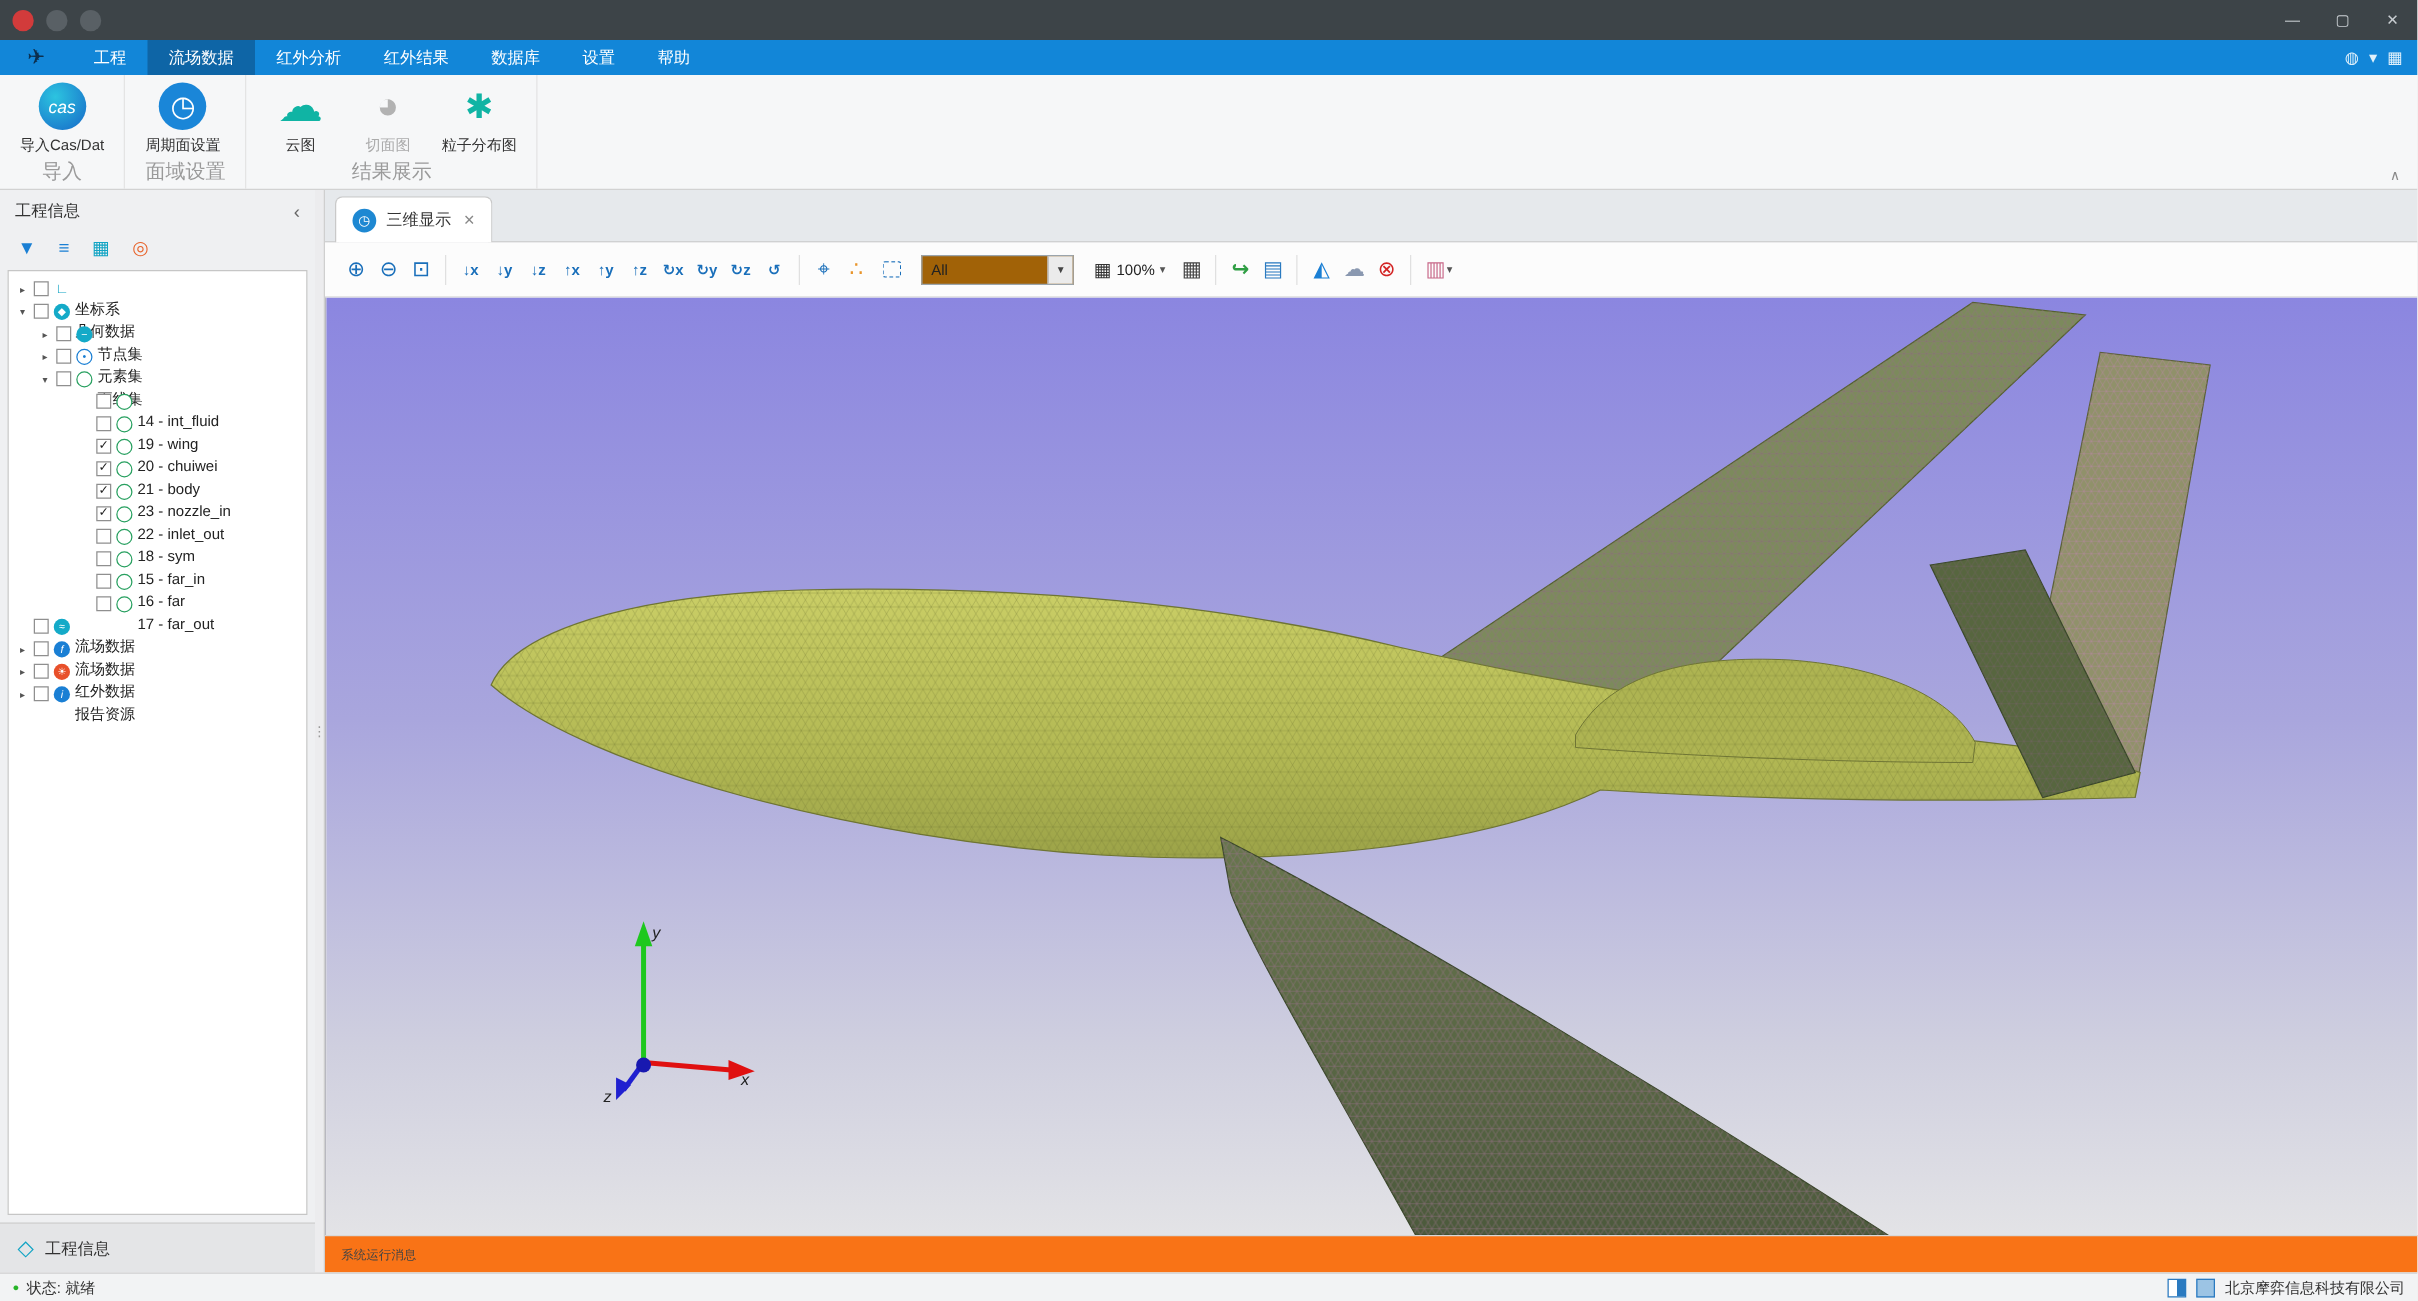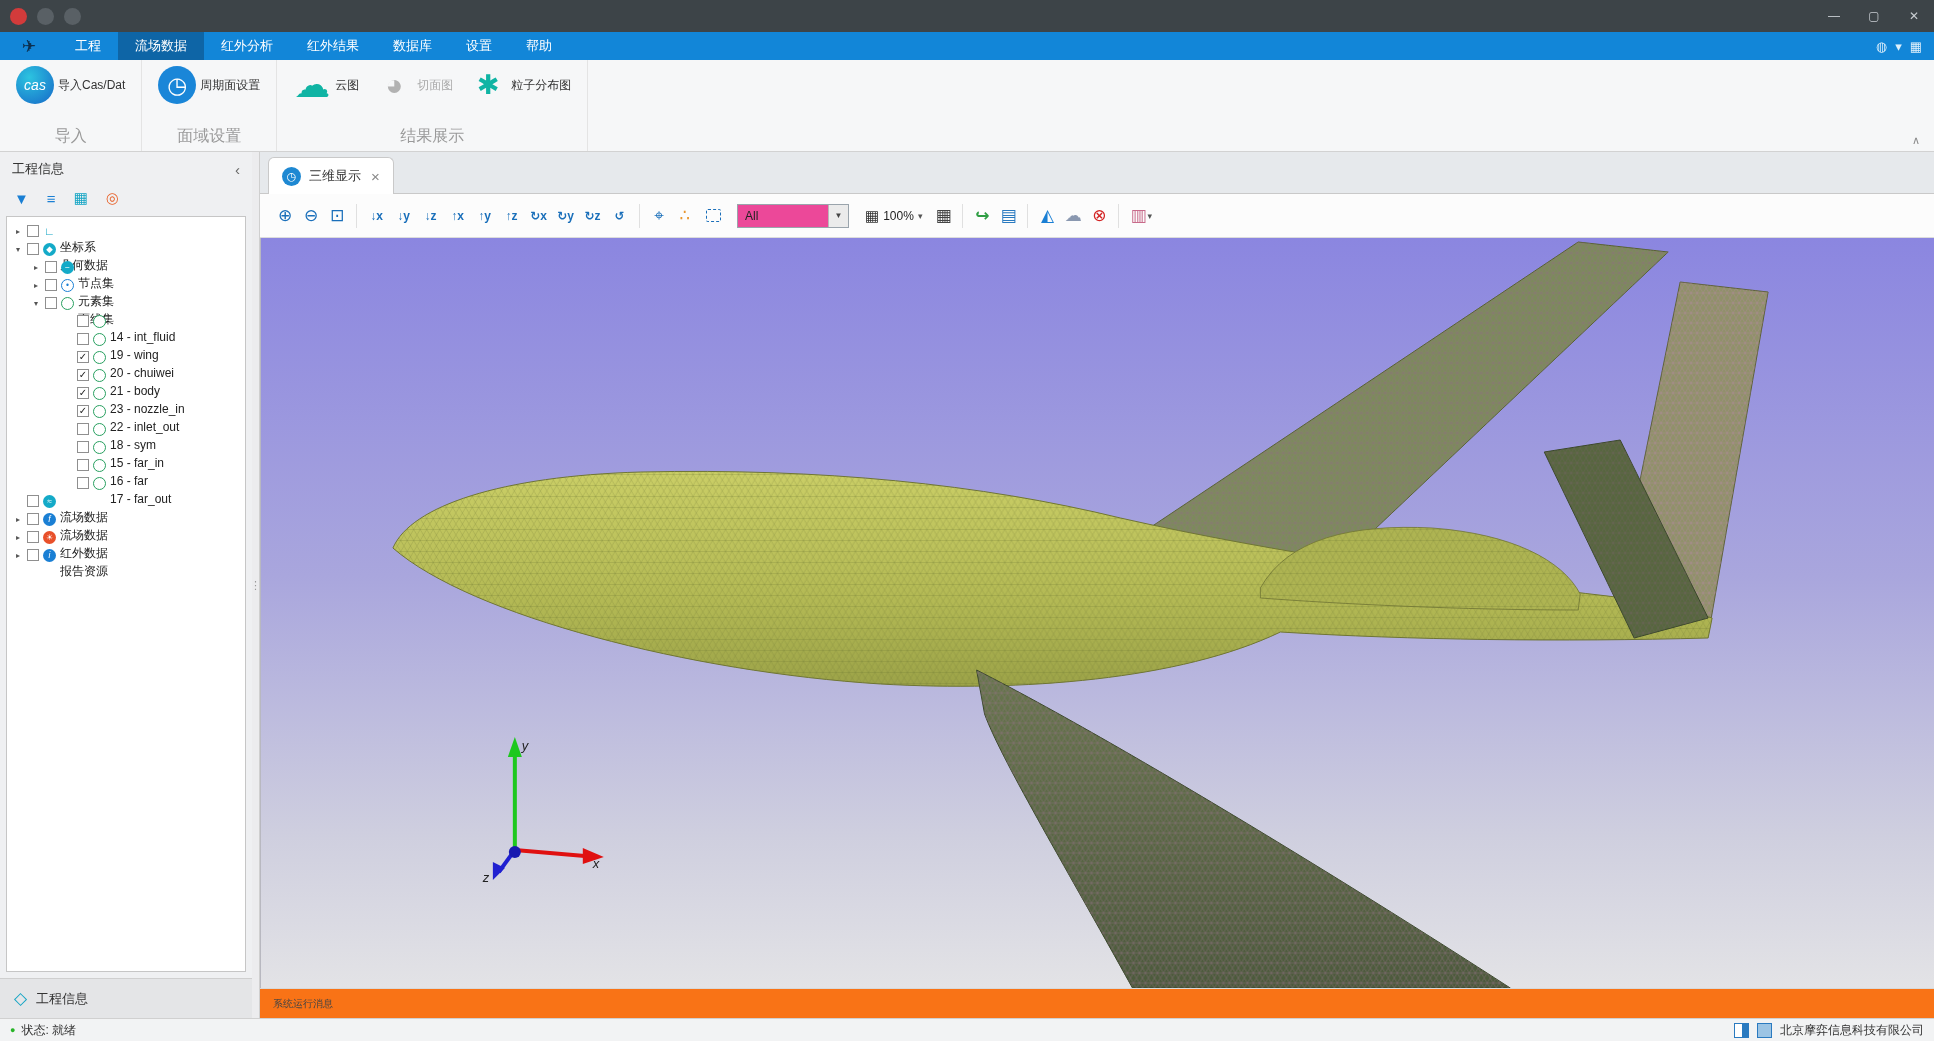--- a/index.html
+++ b/index.html
@@ -33,21 +33,21 @@
   .mitem.active { background:#0e65a6; }
   .mright { margin-left:auto; display:flex; align-items:center; gap:8px; padding-right:12px; }
   .mric { font-size:13px; color:#dff0fb; cursor:pointer; }
 
   
   .ribbon { position:absolute; left:0; top:60px; right:0; height:92px; background:#f6f7f8;
     border-bottom:1px solid #d2d2d2; display:flex; }
   .rgroup { display:flex; flex-direction:column; padding:6px 16px 0; border-right:1px solid #e4e4e4; }
   .rg-buttons { display:flex; gap:16px; align-items:flex-start; flex:1; }
   .rg-label { text-align:center; font-size:16px; color:#9a9a9a; padding:2px 0 4px; }
-  .rbtn { display:flex; flex-direction:row; align-items:center; gap:4px; cursor:pointer; min-width:54px; }
+  .rbtn { display:flex; flex-direction:column; align-items:center; gap:4px; cursor:pointer; min-width:54px; }
   .bicon { width:38px; height:38px; display:flex; align-items:center; justify-content:center; border-radius:50%; }
   .bicon.cas { background:radial-gradient(circle at 35% 30%, #2cc4e0, #1668c8); color:#fff;
     font-style:italic; font-size:14px; }
   .bicon.period { background:#1a86d8; color:#fff; font-size:23px; }
   .bicon.cloud { color:#10b4a4; font-size:36px; border-radius:0; }
   .bicon.slice { color:#b2b2b2; font-size:30px; border-radius:0; }
   .bicon.particle { color:#10b4a4; font-size:27px; border-radius:0; }
   .rbtn-label { font-size:12px; color:#333; white-space:nowrap; }
   .rbtn.disabled .rbtn-label { color:#ababab;text-align:center; }
   .ribbon-collapse { position:absolute; right:14px; bottom:4px; color:#8a8a8a; font-size:11px; cursor:pointer; }
@@ -100,21 +100,21 @@
   .tabclose { color:#888; font-size:15px; cursor:pointer; padding-left:2px; }
 
   .vtoolbar { height:44px; background:#fcfcfc; border-bottom:1px solid #dcdcdc; display:flex;
     align-items:center; padding:0 12px; }
   .ti { min-width:26px; height:28px; display:flex; align-items:center; justify-content:center;
     color:#1a6fba; font-size:17px; cursor:pointer; }
   .axv { font-size:12px; font-weight:bold; color:#1a6fba; min-width:27px; height:28px; display:flex;
     align-items:center; justify-content:center; cursor:pointer; }
   .sep { width:1px; height:24px; background:#e0e0e0; margin:0 6px; flex:none; }
   .selbox { width:15px; height:13px; border:1.5px dashed #1a6fba; border-radius:2px; margin:0 8px; cursor:pointer; }
-  .combo { width:112px; height:24px; border:1px solid #9aa4ac; background:#ec4899; display:flex;
+  .combo { width:122px; height:24px; border:1px solid #9aa4ac; background:#a16207; display:flex;
     align-items:center; font-size:12px; padding-left:7px; margin:0 8px; color:#222; cursor:pointer; }
   .combo-btn { margin-left:auto; width:20px; height:100%; background:#ebebeb; border-left:1px solid #b8b8b8;
     display:flex; align-items:center; justify-content:center; font-size:8px; color:#444; }
   .zoomsel { display:flex; align-items:center; gap:4px; font-size:12px; color:#222; padding:0 8px; cursor:pointer; }
   .zoomsel .tex { color:#333; font-size:15px; }
   .zoomsel .zarrow { font-size:9px; color:#555; }
   .ti.dark { color:#444; }
   .ti.green { color:#2f9e44; font-weight:bold; }
   .ti.tealish { color:#2a7ac0; }
   .ti.mirror { color:#1a7fd4; }

